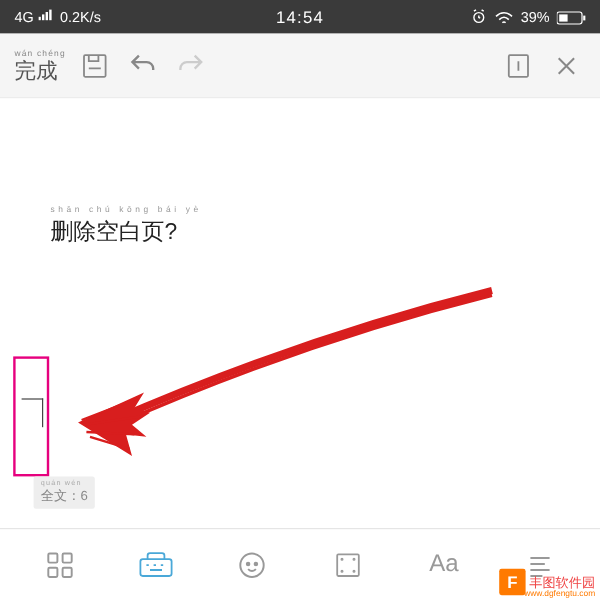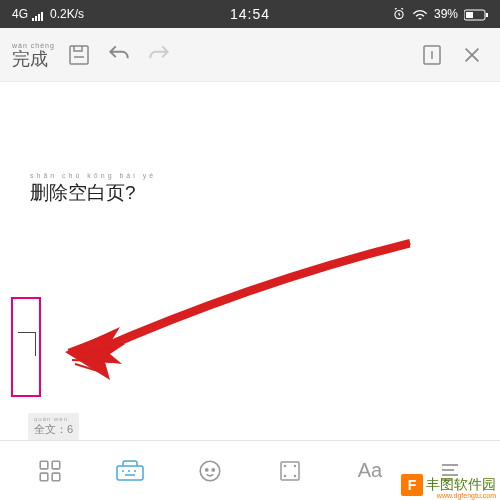--- a/index.html
+++ b/index.html
@@ -1,39 +1,39 @@
 <!DOCTYPE html>
 <html><head>
 <meta charset="utf-8">
 <style>
 *{margin:0;padding:0;box-sizing:border-box;font-family:-apple-system,sans-serif}
 body{width:500px;height:500px;background:#fff;position:relative;overflow:hidden}
 .status-bar{height:28px;background:#3a3a3a;color:#fff;display:flex;align-items:center;padding:0 12px;font-size:12px}
-.status-left{display:flex;align-items:flex-end;gap:4px}
+.status-left{display:flex;align-items:flex-start;gap:4px}
 .status-center{position:absolute;left:50%;transform:translateX(-50%);font-size:14px;letter-spacing:1px}
 .status-right{margin-left:auto;display:flex;align-items:flex-end;gap:6px}
 .toolbar{height:54px;background:#f5f5f5;display:flex;align-items:center;padding:0 12px;gap:8px;border-bottom:1px solid #eaeaea}
 .done-btn{font-size:18px;color:#555;position:relative;line-height:1}
 .done-btn .pinyin{font-size:7px;color:#888;display:block;margin-bottom:1px;letter-spacing:1px}
 .tb-icon{width:32px;height:32px;display:flex;align-items:center;justify-content:center;color:#888}
 .tb-spacer{flex:1}
-.content{position:relative;height:358px;background:#fff;padding:20px 30px}
+.content{position:relative;height:358px;background:#fff;padding:20px 42px}
 .text-line{margin-top:70px;font-size:19px;color:#222;position:relative}
 .text-line .pinyin-row{font-size:7px;color:#999;letter-spacing:3px;margin-bottom:1px}
 .cursor-box{position:absolute;left:11px;top:215px;width:30px;height:100px;border:2px solid #e6007e}
 .cursor-mark{position:absolute;left:18px;top:250px;width:18px;height:24px;border-right:1px solid #444;border-top:1px solid #444}
 .arrow-svg{position:absolute;left:50px;top:150px;pointer-events:none}
-.word-count{position:absolute;left:28px;bottom:0;background:#eee;color:#888;font-size:11px;padding:3px 6px;border-radius:2px}
+.word-count{position:absolute;left:28px;bottom:16px;background:#eee;color:#888;font-size:11px;padding:3px 6px;border-radius:2px}
 .word-count .py{font-size:6px;color:#aaa;display:block;letter-spacing:1px}
 .bottom-bar{height:60px;border-top:1px solid #e5e5e5;display:flex;align-items:center;justify-content:space-around;padding:0 10px;position:absolute;bottom:0;left:0;right:0;background:#fff}
 .bb-icon{width:38px;height:38px;display:flex;align-items:center;justify-content:center;color:#999}
 .bb-icon.active{color:#4aa8d8}
 .watermark{position:absolute;right:0;bottom:0;height:30px;display:flex;align-items:center;gap:3px;padding:0 4px}
 .wm-logo{width:22px;height:22px;background:#ff7a00;color:#fff;font-weight:bold;display:flex;align-items:center;justify-content:center;font-size:14px;border-radius:2px}
-.wm-text{font-size:14px;color:#4d7c0f;font-weight:500}
+.wm-text{font-size:11px;color:#ef4444;font-weight:500}
 .wm-url{position:absolute;right:4px;bottom:1px;font-size:7px;color:#ff7a00}
 </style>
 </head>
 <body>
 
 <div class="status-bar">
   <div class="status-left">
     <span>4G</span>
     <svg width="14" height="10" viewBox="0 0 14 10">
         <rect x="0" y="7" width="2" height="3" fill="#fff"></rect>

